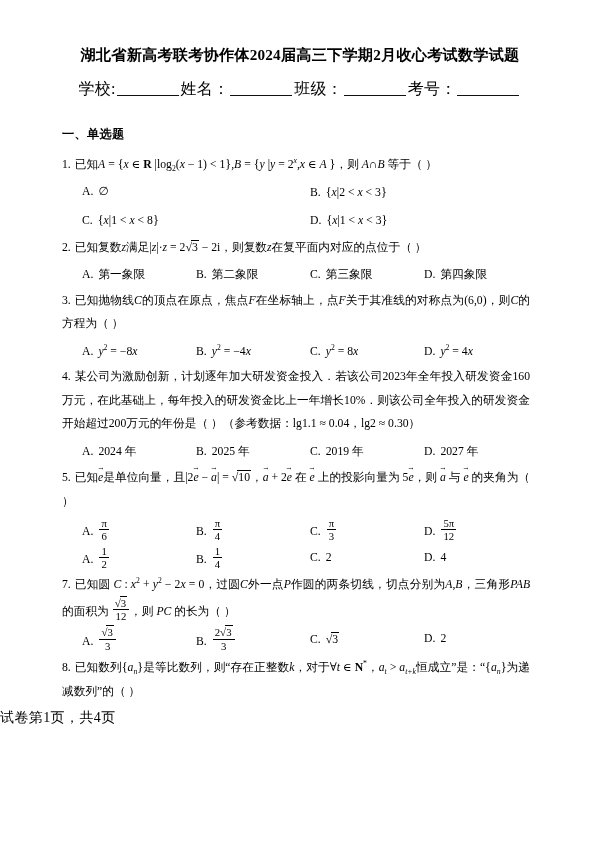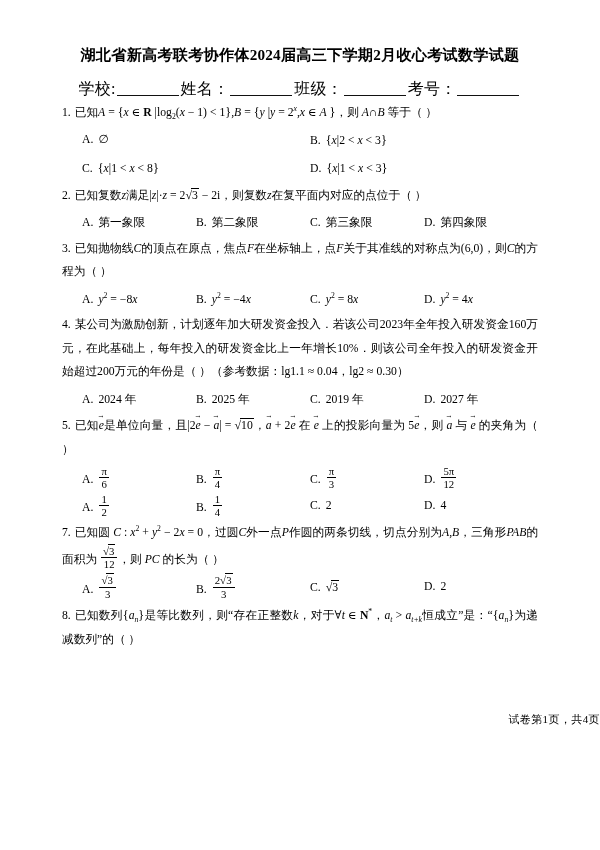--- a/index.html
+++ b/index.html
@@ -54,21 +54,21 @@
     font-size: 12.2px;
     font-weight: bold;
     margin: 26px 0 9px 0;
     letter-spacing: 0.3px;
   }
 
   
   .q {
     font-size: 11.7px;
     line-height: 2.02;
-    margin: 0 0 3px 0;
+    margin: 0 8px 3px 0;
     text-align: justify;
   }
   .q-stem { margin: 0; }
   .q-num { margin-right: 1px; }
 
   
   .opts {
     display: flex;
     font-size: 11.7px;
     line-height: 2.25;
@@ -116,39 +116,40 @@
     font-size: 0.78em;
     font-style: normal;
   }
 
   .brace { font-size: 1.05em; }
   .abs { font-style: normal; }
 
   
   .footer {
     position: absolute;
-    left: 8px;
+    left: 0;
     right: 0;
     bottom: 17px;
-    text-align: right;
-    font-size: 11px;
+    text-align: left;
+    font-size: 14px;
     letter-spacing: 0.4px;
   }
 </style>
 </head>
 <body>
 
 <div class="page">
 
   <h1 class="doc-title">湖北省新高考联考协作体2024届高三下学期2月收心考试数学试题</h1>
 
   <div class="info-line">
     <span class="fld">学校:</span><span class="blank"></span><span class="fld">姓名：</span><span class="blank"></span><span class="fld">班级：</span><span class="blank"></span><span class="fld">考号：</span><span class="blank"></span>
   </div>
 
+  <div class="section-head">一、单选题</div>
 
   <div class="q">
     <div class="q-stem">
       <span class="q-num">1.</span>
       已知<i>A</i> = <span class="brace">{</span><i>x</i> ∈ <span class="mb">R</span> <span class="abs">|</span>log<sub>2</sub>(<i>x</i> − 1) &lt; 1<span class="brace">}</span>,<i>B</i> = <span class="brace">{</span><i>y</i> <span class="abs">|</span><i>y</i> = 2<sup><i>x</i></sup>,<i>x</i> ∈ <i>A</i> <span class="brace">}</span>，则 <i>A</i>∩<i>B</i> 等于（  ）
     </div>
   </div>
   <div class="opts cols2">
     <div class="opt">
       <span class="opt-lbl">A.</span>

